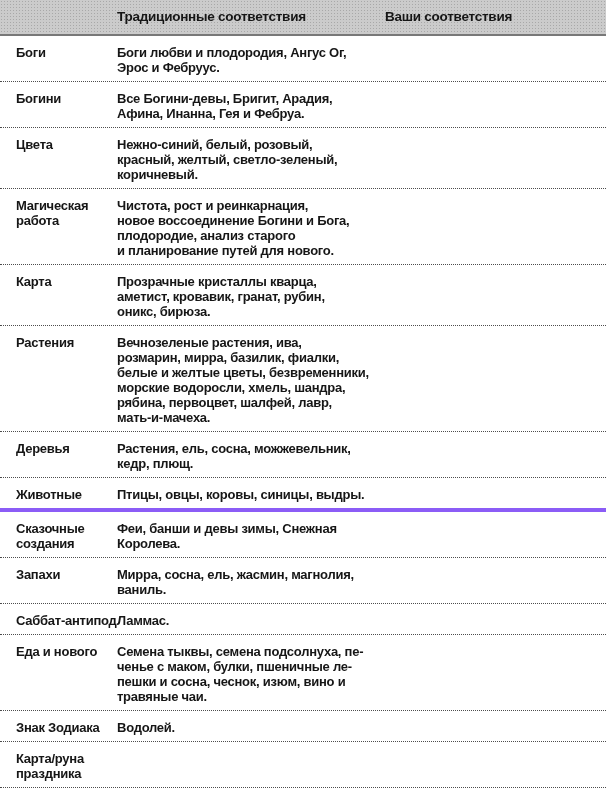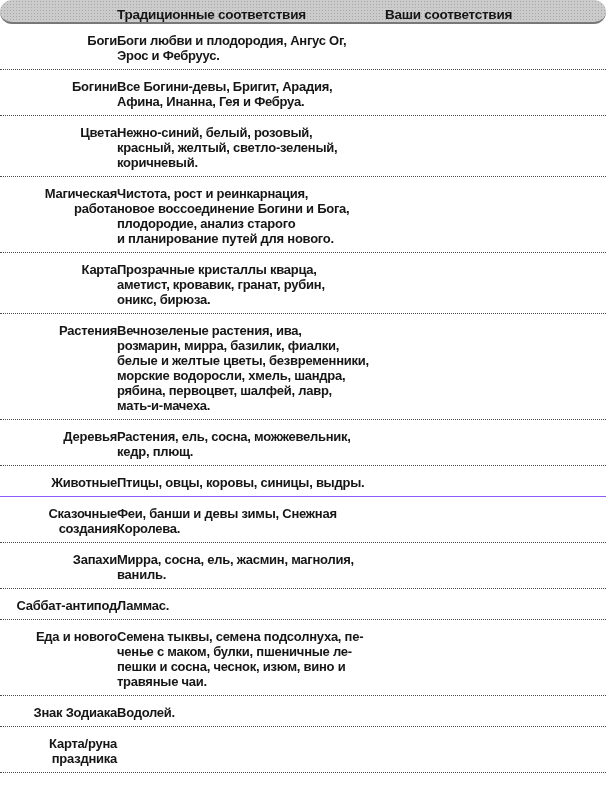--- a/index.html
+++ b/index.html
@@ -18,50 +18,48 @@
     color: #161616;
     letter-spacing: -0.25px;
   }
   .grid {
     display: grid;
     grid-template-columns: 117px 268px 1fr;
     width: 100%;
     box-sizing: border-box;
   }
   .thead {
-    height: 24px;
+    height: 36px;
     align-items: center;
     background-color: #cbcbcb;
     background-image: radial-gradient(#a8a8a8 0.8px, transparent 0.9px);
     background-size: 3px 3px;
     border-bottom: 2px solid #787878;
-    border-radius: 13px;
   }
   .thead .hcell {
     font-size: 13.5px;
     line-height: 30px;
     white-space: nowrap;
   }
   .row {
     padding-top: 9px;
     padding-bottom: 6px;
     border-bottom: 1px dotted #4d4d4d;
   }
   .row.solid {
-    border-bottom: 1px solid #8b5cf6;
+    border-bottom: 4px solid #8b5cf6;
   }
   .cell {
     font-size: 13px;
     line-height: 15px;
     white-space: pre-line;
   }
   .c1 {
-    padding-left: 8px;
+    padding-left: 16px;
     box-sizing: border-box;
-    text-align: right;
   }
 </style>
 </head>
 <body>
 
 <div class="page">
 
   <div class="grid thead">
     <div class="hcell c1"></div>
     <div class="hcell">Традиционные соответствия</div>

